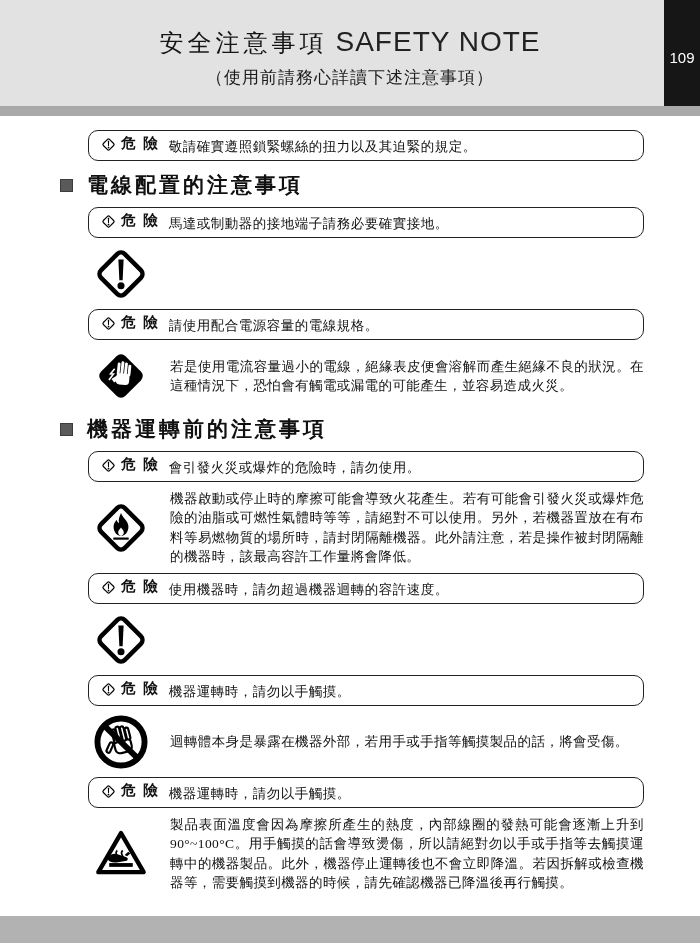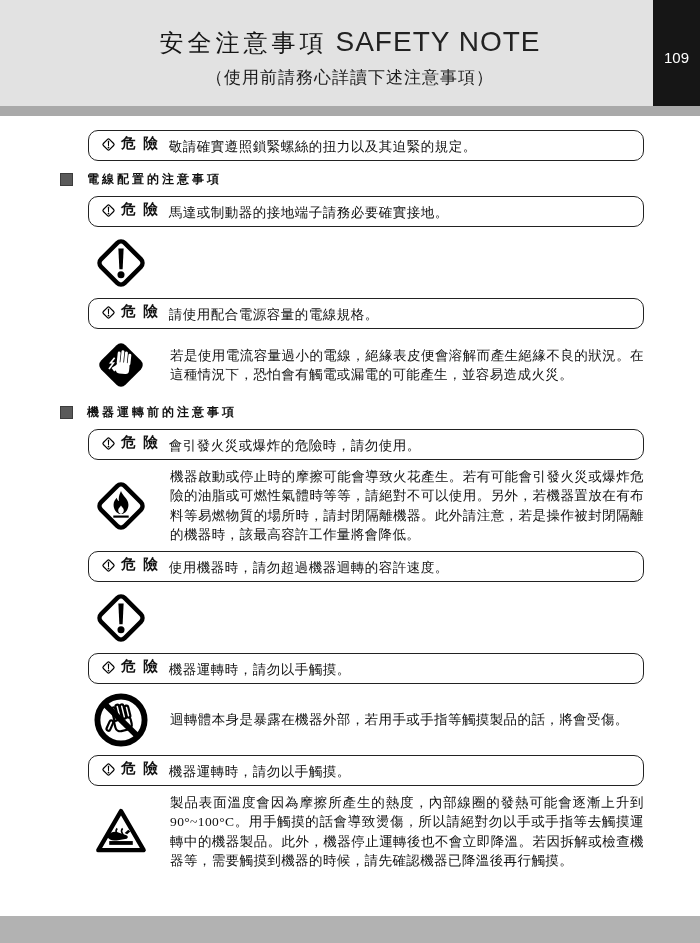--- a/index.html
+++ b/index.html
@@ -7,21 +7,21 @@
   body { width:700px; height:943px; font-family:"Liberation Serif", serif; color:#111; }
   .page { position:relative; width:700px; height:943px; background:#fff; overflow:hidden; }
 
   
   .header { position:relative; height:106px; background:#e2e2e2; }
   .header-center { text-align:center; padding-top:26px; font-family:"Liberation Sans", sans-serif; }
   .title-row { white-space:nowrap; }
   .page-title { font-size:24px; letter-spacing:4px; color:#151515; }
   .page-title-en { font-size:28px; letter-spacing:1px; color:#222; margin-left:8px; }
   .subtitle { font-size:17px; margin-top:7px; letter-spacing:1px; color:#1a1a1a; }
-  .page-num-box { position:absolute; top:0; right:0; width:47px; height:106px; background:#161616;
+  .page-num-box { position:absolute; top:0; right:0; width:36px; height:106px; background:#161616;
                   display:flex; align-items:center; justify-content:center; }
   .page-num { color:#fff; font-size:15px; font-family:"Liberation Sans", sans-serif; margin-top:8px; }
   .divider-bar { height:10px; background:#a9a9a9; }
 
   
   .content { padding:14px 56px 0 88px; }
 
   .danger-box { border:1.6px solid #222; border-radius:10px; padding:3px 12px 4px;
                 display:flex; align-items:baseline; gap:9px; margin-bottom:7px; }
   .danger-head { display:inline-flex; align-items:center; gap:5px; white-space:nowrap; }
@@ -29,21 +29,21 @@
   .danger-label { font-weight:bold; font-size:14.5px; letter-spacing:2px; }
   .danger-text { font-size:13.5px; letter-spacing:0.5px; }
 
   .warn-row { display:flex; align-items:center; gap:16px; margin:0 0 6px; }
   .warn-icon { flex:0 0 66px; display:flex; justify-content:center; align-items:center; }
   .warn-icon svg { width:58px; height:58px; }
   .warn-text { flex:1; font-size:13.5px; line-height:1.44; letter-spacing:0.4px; text-align:justify; }
 
   .section-header { display:flex; align-items:center; gap:15px; margin:10px 0 8px -27px;
                     font-family:"Liberation Sans", sans-serif; font-weight:bold;
-                    font-size:12px; letter-spacing:3px; color:#111; }
+                    font-size:21px; letter-spacing:3px; color:#111; }
   .bullet { width:11px; height:11px; background:#5a5a5a; outline:1px solid #3c3c3c; display:inline-block; }
 
   .footer-bar { position:absolute; left:0; bottom:0; width:700px; height:27px; background:#b2b2b2; }
 </style>
 </head>
 <body>
 
 <svg width="0" height="0" style="position:absolute" aria-hidden="true">
   <defs>
     <symbol id="sym-excl-diamond" viewBox="0 0 64 64">

